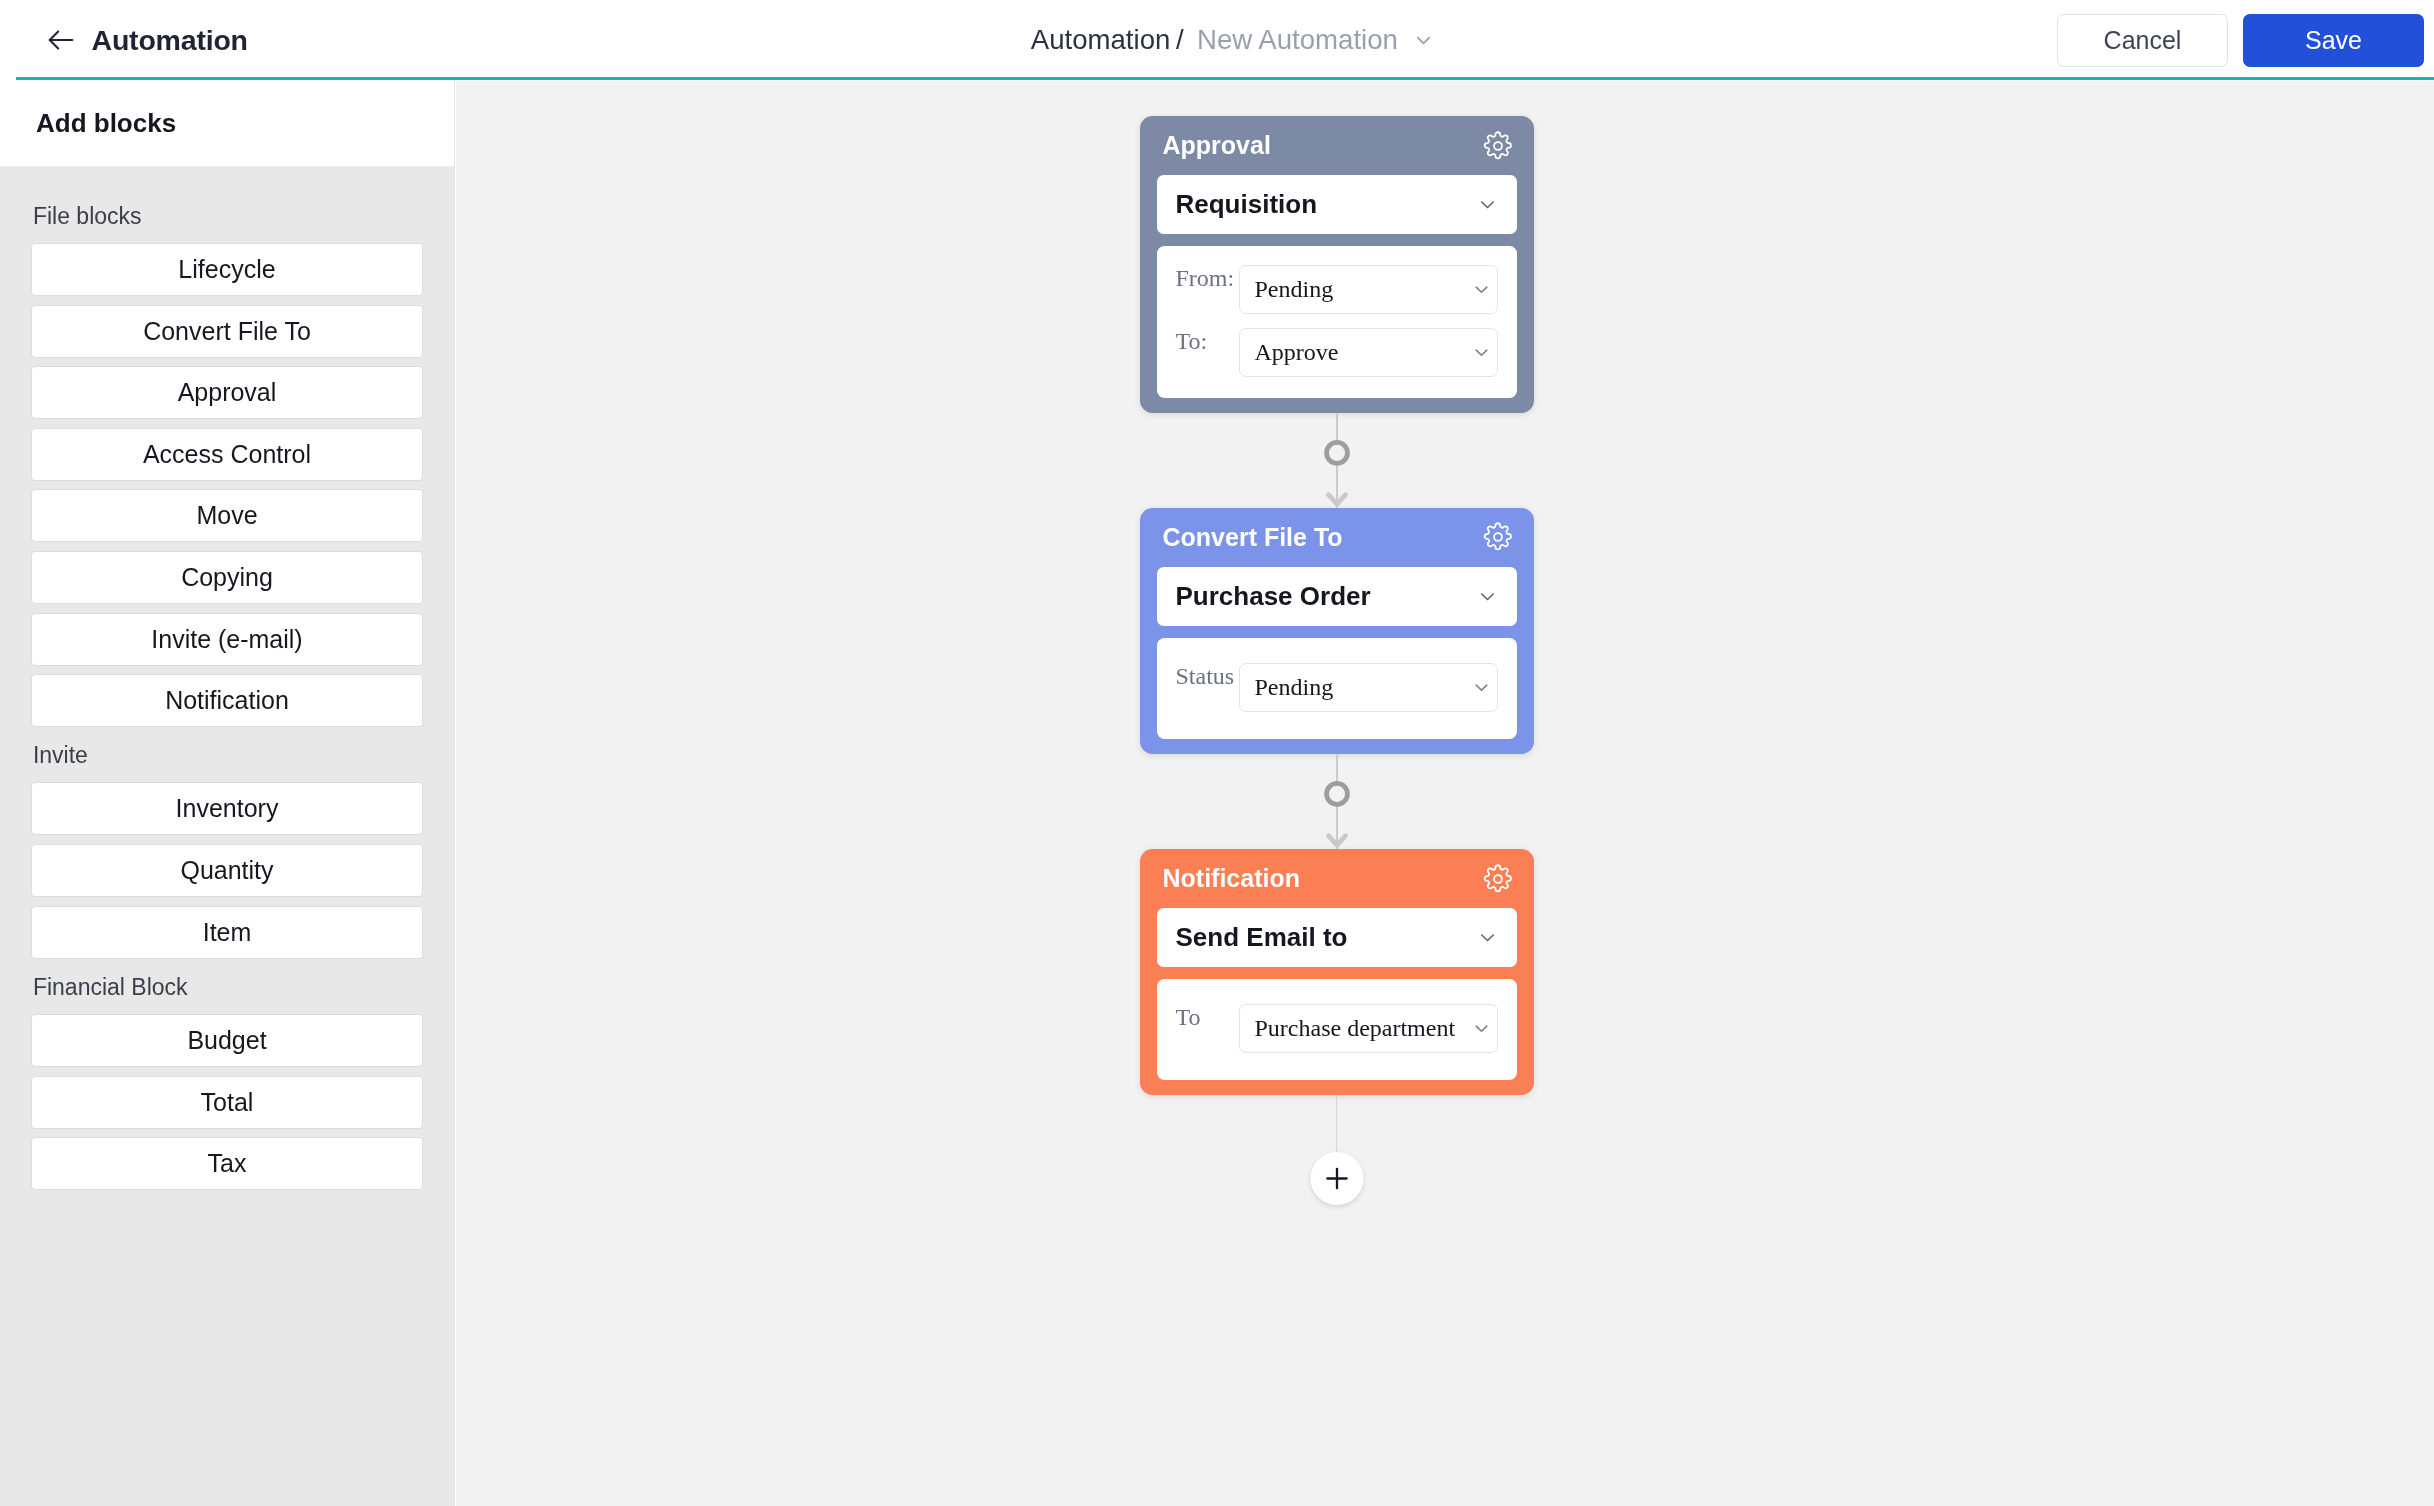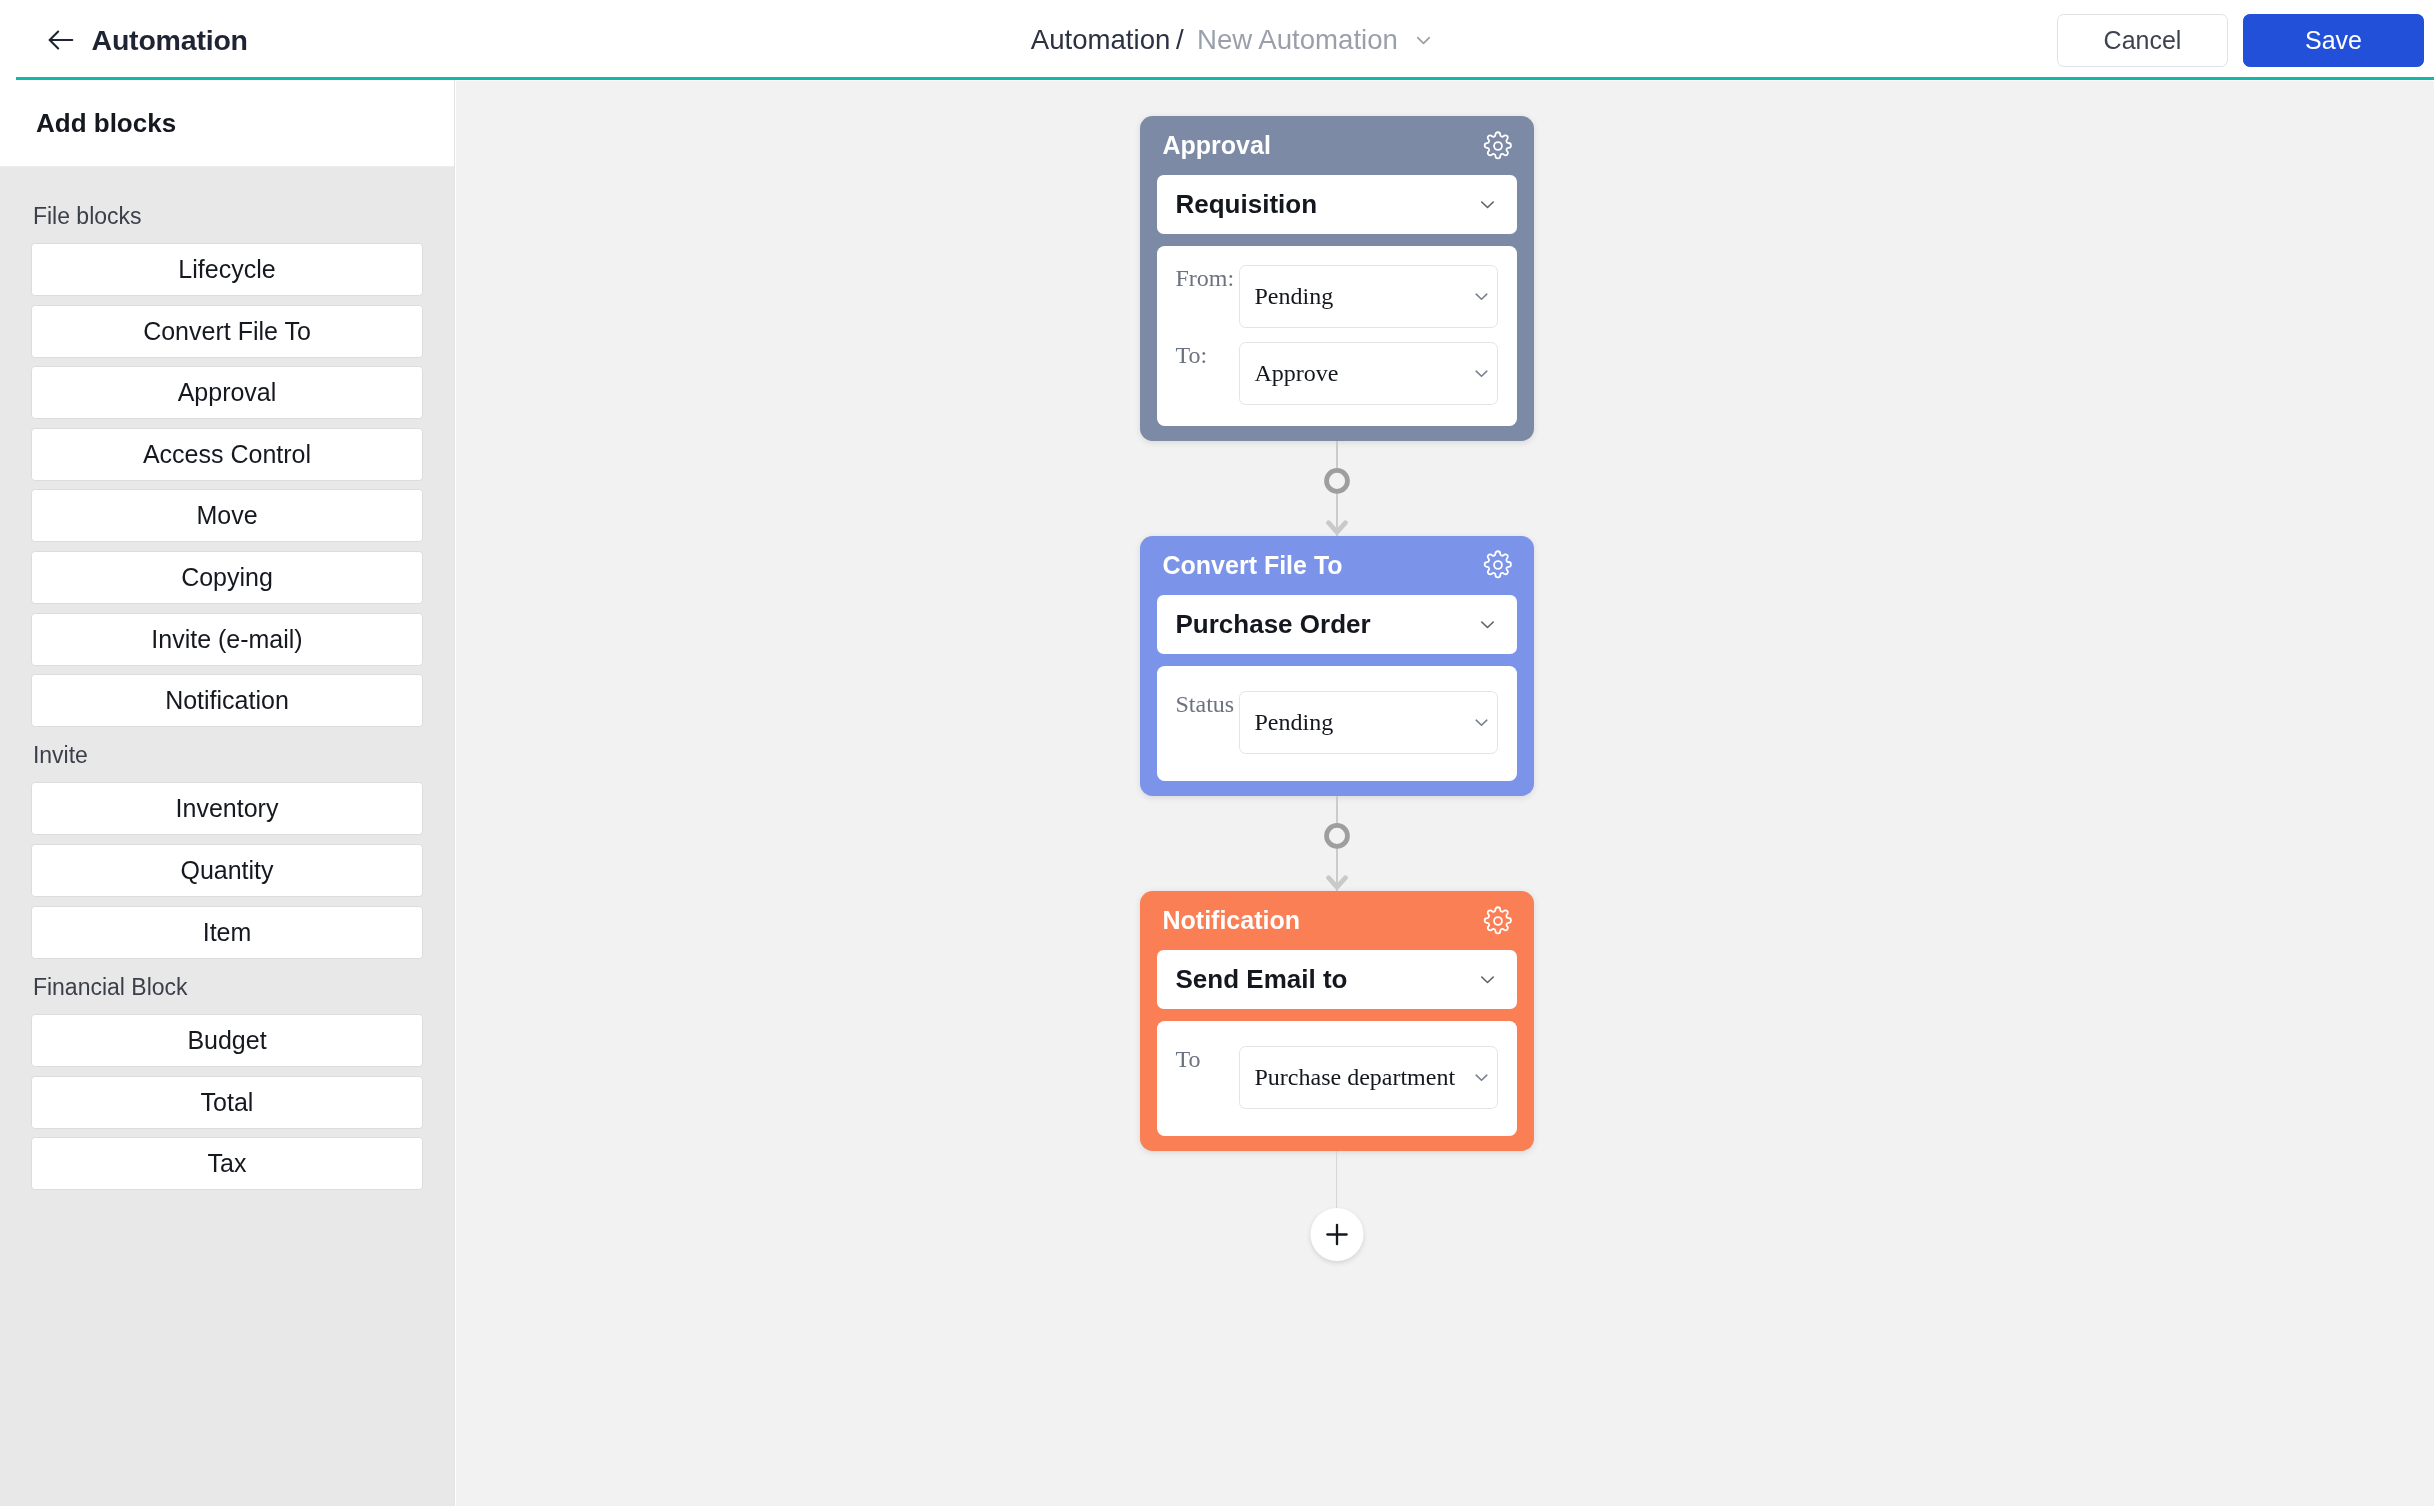--- a/index.html
+++ b/index.html
@@ -116,21 +116,21 @@
   .panel {
     margin: 12.4px 17px 0 17px; background: #ffffff; border-radius: 7.6px;
     padding: 19px 19px 21px 19px;
   }
   .field-row { display: flex; align-items: flex-start; margin-bottom: 13.3px; font-family: Liberation Serif, serif; }
   .field-row:last-child { margin-bottom: 0; }
   .field-label {
     font-size: 24px; color: #6c7280; width: 63px; flex: 0 0 auto;
   }
   .select-sm {
-    flex: 1 1 auto; height: 63px; background: #ffffff;
+    flex: 1 1 auto; height: 49px; background: #ffffff;
     border: 1px solid #e2e4e8; border-radius: 6.7px;
     display: flex; align-items: center; justify-content: space-between;
     padding: 0 4px 0 15px; cursor: pointer;
   }
   .select-sm-text { font-size: 24px; color: #14171e; white-space: nowrap; }
   .chev-sm { width: 23px; height: 23px; display: block; flex: 0 0 auto; }
   .chev-md { width: 25px; height: 25px; display: block; }
 
   
   .connector { width: 394px; height: 95px; position: relative; }

